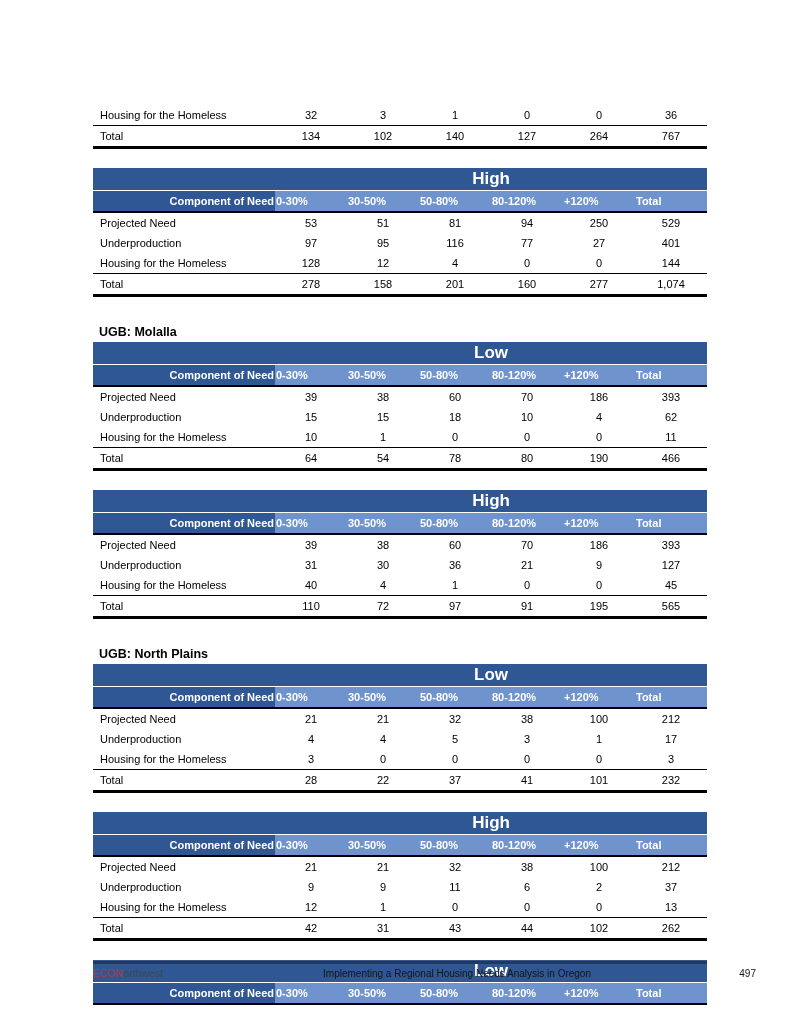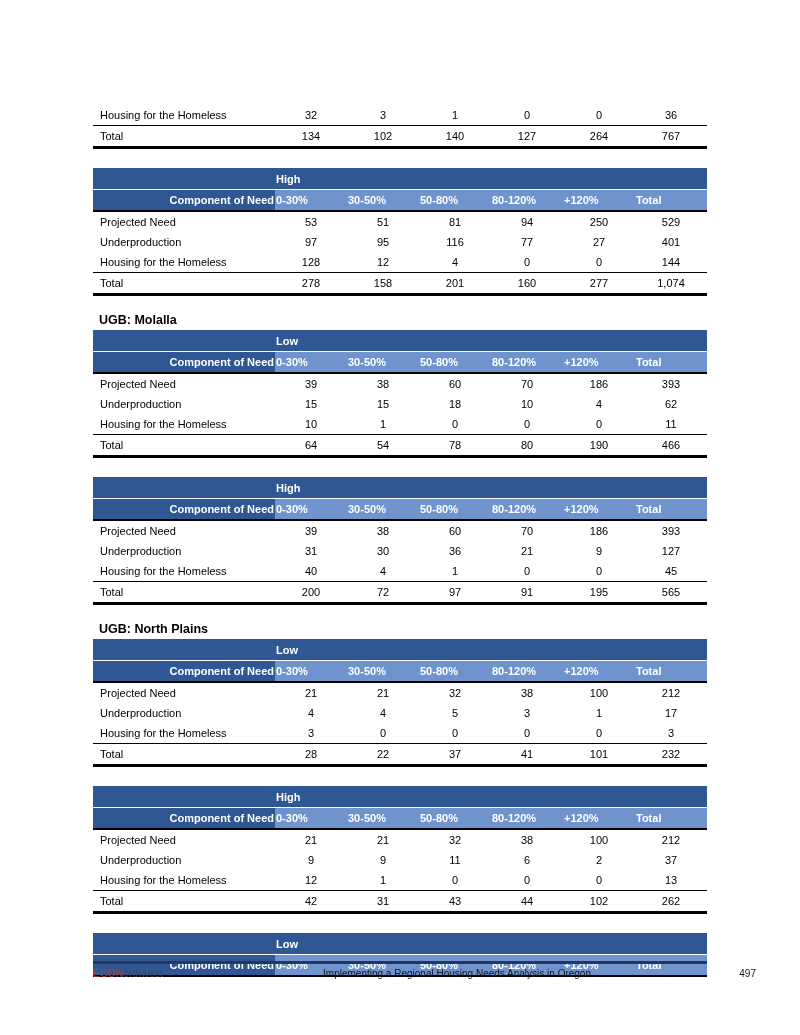--- a/index.html
+++ b/index.html
@@ -5,35 +5,35 @@
   html,body{margin:0;padding:0;background:#e8e8e8;}
   .page{
     position:relative;width:800px;height:1035px;background:#ffffff;
     font-family:"Liberation Sans",sans-serif;color:#000;overflow:hidden;
     margin:0 auto;
   }
   .content{position:absolute;left:93px;top:9px;width:614px;}
 
   .blk-heading{
     font-weight:bold;font-size:12.5px;line-height:14px;color:#000;
-    padding-left:6px;margin-top:17px;margin-bottom:3px;
+    padding-left:6px;margin-top:28px;margin-bottom:3px;
   }
   .tbl{
     border-collapse:collapse;table-layout:fixed;width:614px;
     font-size:11px;color:#000;
   }
   .blk-fragment{margin-top:96px;}
   .blk-table{margin-top:19px;}
   .blk-heading + .blk-table{margin-top:0;}
 
   .band td{
     background:var(--header-dark,#2E5794);
     height:19px;border-bottom:1px solid #ffffff;
   }
-  .band-label{color:#fff;font-weight:bold;font-size:11px;}
+  .band-label{color:#fff;font-weight:bold;text-align:center;font-size:17px;}
   .hdr td{height:18px;border-bottom:2px solid #000;}
   .hdr-dark{
     background:var(--header-dark,#2E5794);color:#fff;font-weight:bold;
     text-align:right;padding-left:7px;
   }
   .hdr-light{
     background:var(--header-light,#6F93CC);color:#fff;font-weight:bold;
     text-align:left;
   }
   tbody td{height:18px;text-align:center;}
@@ -268,21 +268,21 @@
             <td class="row-label">Housing for the Homeless</td>
             <td class="cell">40</td>
             <td class="cell">4</td>
             <td class="cell">1</td>
             <td class="cell">0</td>
             <td class="cell">0</td>
             <td class="cell">45</td>
           </tr>
           <tr class="total-row">
             <td class="row-label">Total</td>
-            <td class="cell">200</td>
+            <td class="cell">110</td>
             <td class="cell">72</td>
             <td class="cell">97</td>
             <td class="cell">91</td>
             <td class="cell">195</td>
             <td class="cell">565</td>
           </tr>
         </tbody>
       </table>
       <div class="blk-heading">UGB: North Plains</div>
       <table class="tbl blk-table">

